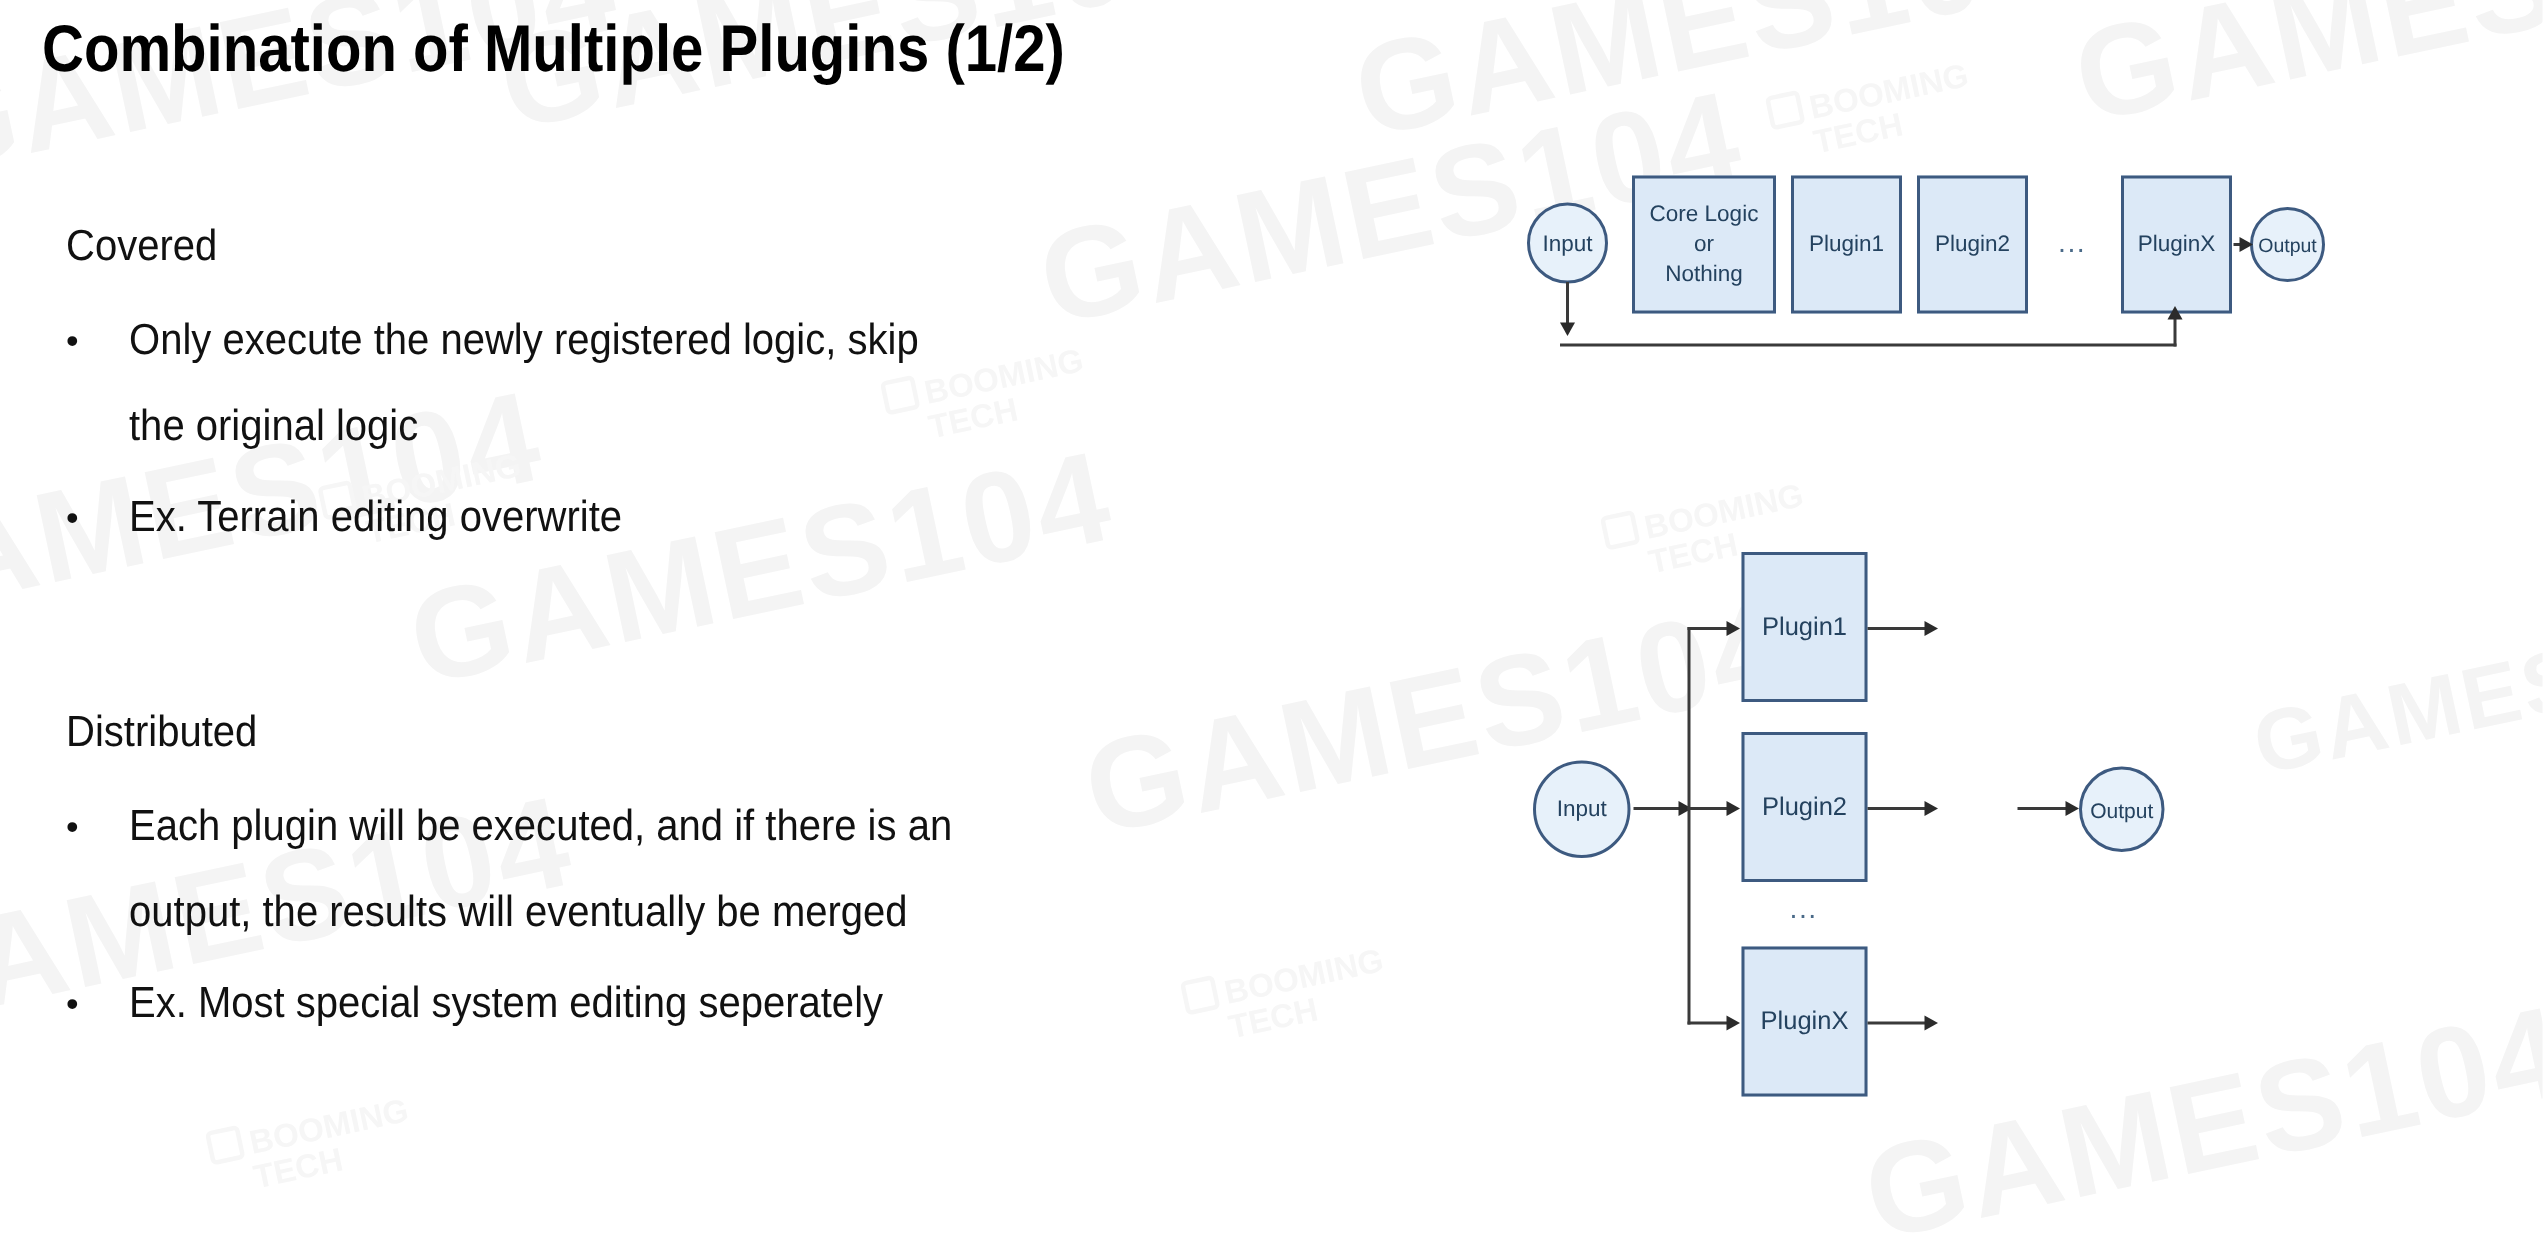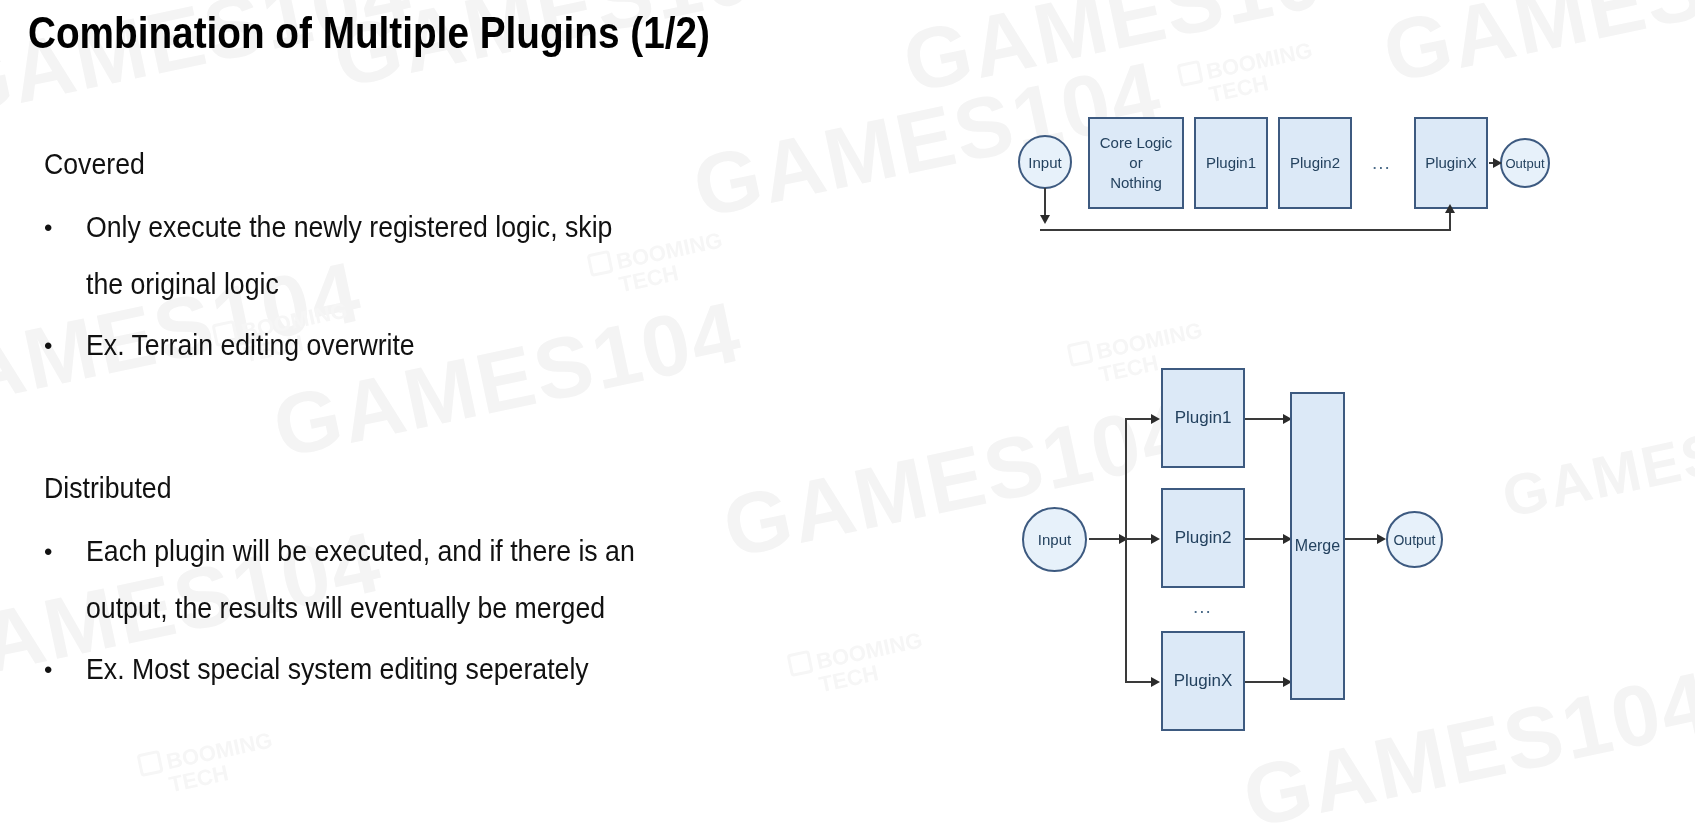--- a/index.html
+++ b/index.html
@@ -234,19 +234,18 @@
 
   <div class="ln-h" style="left:245px;top:58px;width:42px;"></div>
   <div class="arrow-r" style="left:283px;top:54px;"></div>
 
   <div class="ln-h" style="left:245px;top:178px;width:42px;"></div>
   <div class="arrow-r" style="left:283px;top:174px;"></div>
 
   <div class="ln-h" style="left:245px;top:321px;width:42px;"></div>
   <div class="arrow-r" style="left:283px;top:317px;"></div>
 
-  <div class="node-box" style="left:290px;top:32px;width:55px;height:308px;font-size:16px;">Merge</div>
 
   <div class="ln-h" style="left:345px;top:178px;width:36px;"></div>
   <div class="arrow-r" style="left:377px;top:174px;"></div>
 
   <div class="node-circle" style="left:386px;top:151px;width:57px;height:57px;font-size:14px;">Output</div>
 </div>
 
 </body></html>

